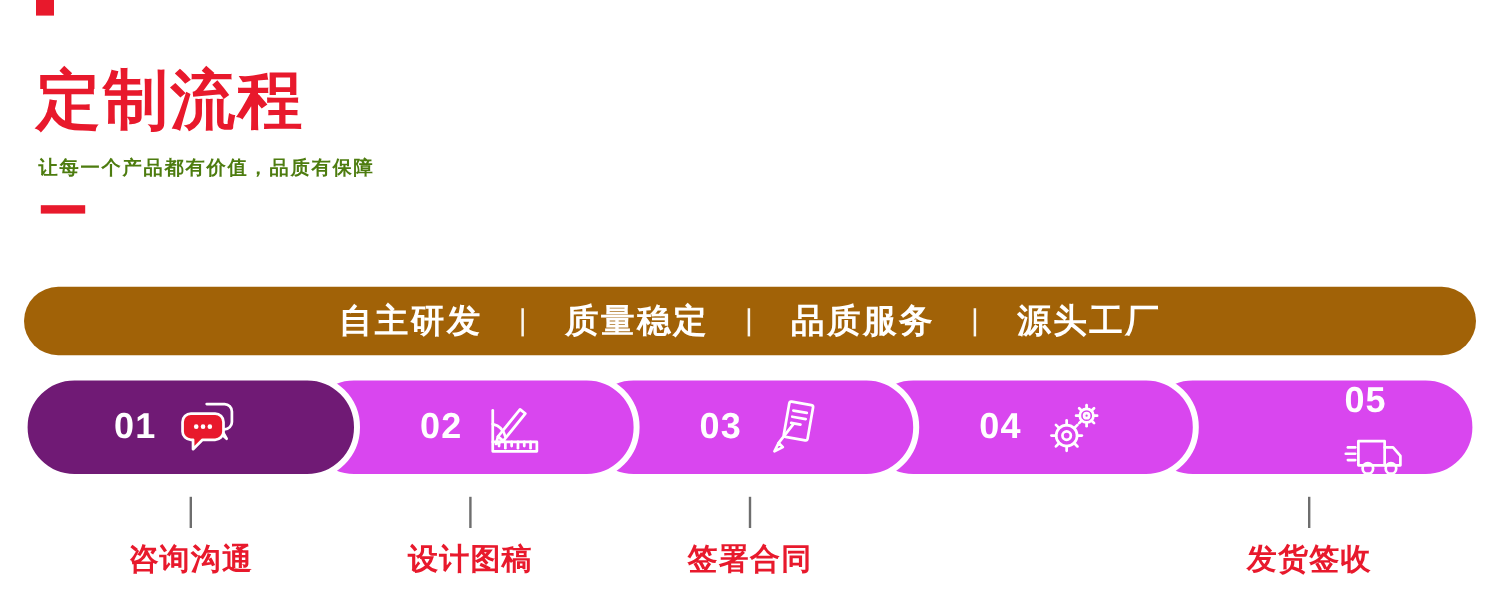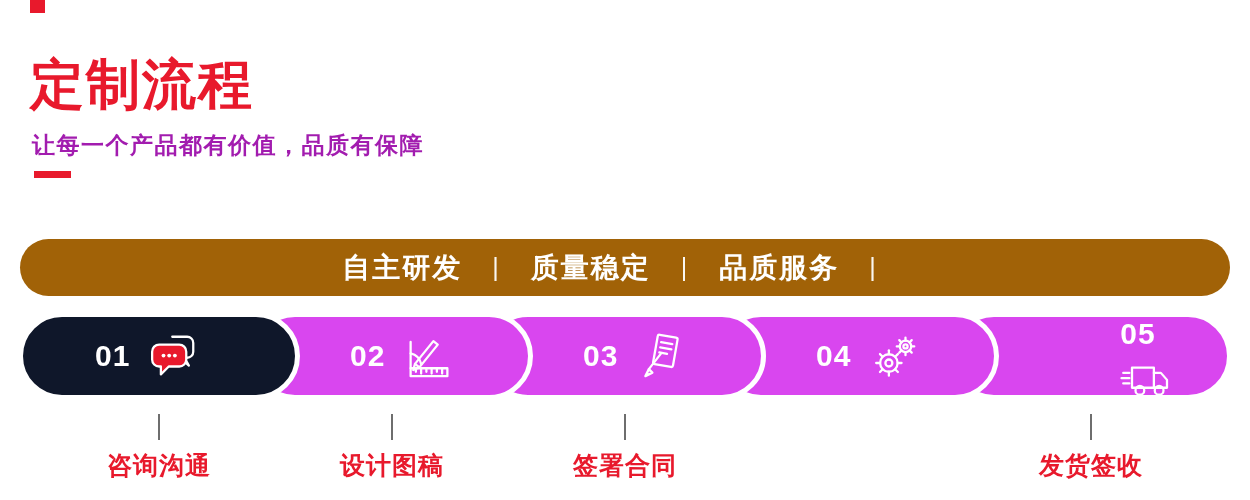--- a/index.html
+++ b/index.html
@@ -6,34 +6,34 @@
   html,body { width:1250px; height:500px; background:#ffffff; overflow:hidden;
               font-family:"Liberation Sans", sans-serif; }
   .page { position:relative; width:1250px; height:500px; }
 
   .top-mark { position:absolute; left:30px; top:0; width:15px; height:13px; background:#e8192c; }
 
   .title-row { position:absolute; left:30px; top:56px; display:flex; align-items:baseline; color:#e8192c; }
   .title-cn { font-size:54px; font-weight:900; letter-spacing:2px; line-height:1.05; }
   .title-en { font-size:30px; font-weight:500; margin-left:5px; letter-spacing:1px; }
 
-  .subtitle { position:absolute; left:32px; top:130px; font-size:23px; font-weight:600;
-              color:#a21caf; letter-spacing:1.5px; }
+  .subtitle { position:absolute; left:32px; top:130px; font-size:16px; font-weight:600;
+              color:#4d7c0f; letter-spacing:1.5px; }
 
   .dash { position:absolute; left:34px; top:171px; width:37px; height:7px; background:#e8192c; }
 
   .banner { position:absolute; left:20px; top:239px; width:1210px; height:57px;
             background:#a16207; border-radius:29px; display:flex; align-items:center;
             justify-content:center; color:#ffffff; font-size:28px; font-weight:700;
             letter-spacing:2px; }
   .banner .sep { margin:0 30px; font-weight:300; font-size:25px; opacity:.95; }
 
   .pill { position:absolute; top:312px; width:282px; height:88px; border-radius:46px;
           border:5px solid #ffffff; display:flex; align-items:center; padding-left:94px; }
-  .pill.red  { background:#0f172a; padding-left:72px; }
+  .pill.red  { background:#701a75; padding-left:72px; }
   .pill.dark { background:#d946ef; }
   .pill .num { color:#ffffff; font-size:30px; font-weight:700; letter-spacing:1px; }
   .pill .icon { margin-left:16px; display:flex; align-items:center; }
   .pill .icon svg { stroke:#ffffff; stroke-width:2.6; fill:none;
                     stroke-linecap:round; stroke-linejoin:round; }
 
   .fcell { position:absolute; top:414px; width:282px; text-align:center; }
   .tick  { width:2px; height:26px; background:#6e6e6e; margin:0 auto; }
   .flabel{ margin-top:9px; font-size:25px; font-weight:800; color:#e8192c; letter-spacing:1px; }
 </style>
@@ -50,20 +50,21 @@
   <div class="subtitle">让每一个产品都有价值，品质有保障</div>
   <div class="dash"></div>
 
   <div class="banner">
     <span>自主研发</span>
     <span class="sep">|</span>
     <span>质量稳定</span>
     <span class="sep">|</span>
     <span>品质服务</span>
     <span class="sep">|</span>
+    <span>源头工厂</span>
   </div>
 
   <div class="pill red" style="left:18px; z-index:5;">
     <span class="num">01</span>
     <span class="icon">
       <svg viewBox="0 0 64 64" width="56" height="56">
         <path d="M30 10h17a7 7 0 0 1 7 7v10a7 7 0 0 1-7 7h-3l5 9-10-9"></path>
         <path d="M38 19H15a8 8 0 0 0-8 8v9a8 8 0 0 0 8 8h2v9l9-9h12a8 8 0 0 0 8-8v-9a8 8 0 0 0-8-8z" fill="#e8192c"></path>
         <circle cx="20" cy="31.5" r="2.2" fill="#ffffff" stroke="none"></circle>
         <circle cx="26.5" cy="31.5" r="2.2" fill="#ffffff" stroke="none"></circle>

